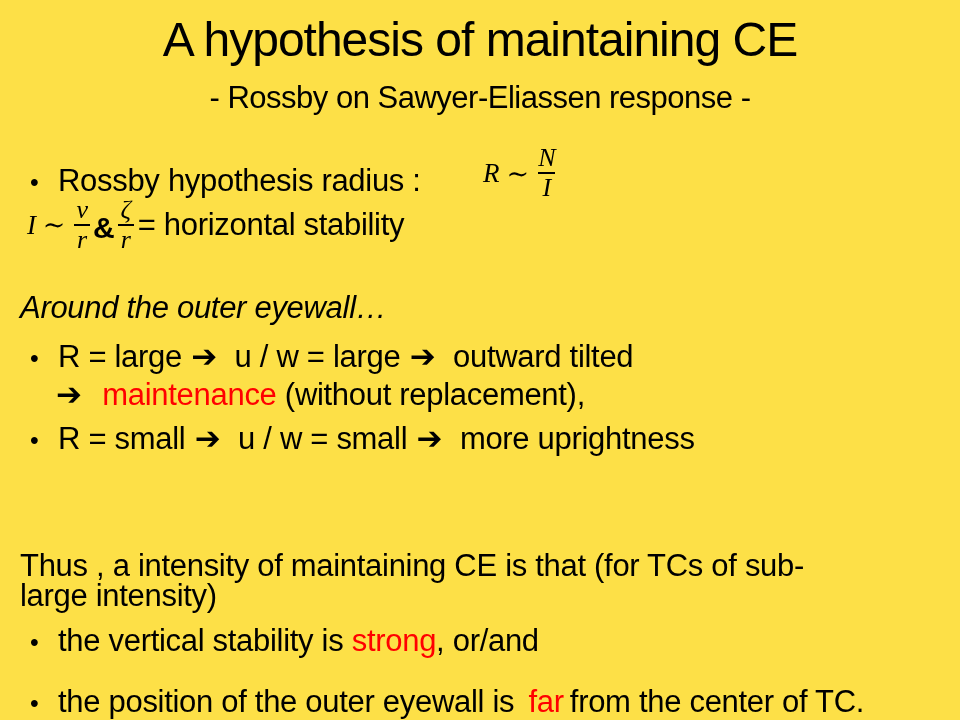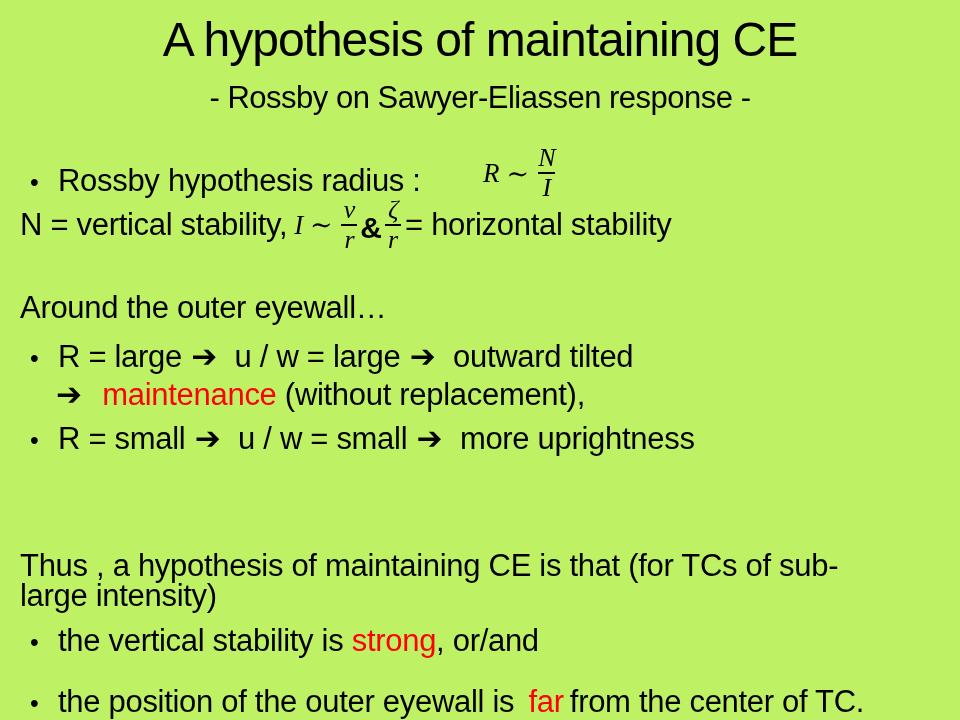--- a/index.html
+++ b/index.html
@@ -1,18 +1,18 @@
 <!DOCTYPE html>
 <html><head>
 <meta charset="utf-8">
 <style>
   html,body { margin:0; padding:0; background:#888; }
   .slide {
     position:relative; width:960px; height:720px; margin:0 auto;
-    background:#bef264; color:#000000; overflow:hidden;
+    background:#fde047; color:#000000; overflow:hidden;
     font-family:"Liberation Sans","DejaVu Sans",sans-serif;
   }
   .title {
     position:absolute; top:14px; left:0; right:0; text-align:center;
     font-size:48px; letter-spacing:-1px; line-height:1.1;
   }
   .subtitle {
     position:absolute; top:80px; left:0; right:0; text-align:center;
     font-size:31px; letter-spacing:-0.5px;
   }
@@ -59,38 +59,37 @@
     <span class="math">R</span>
     <span class="rel">∼</span>
     <span class="frac">
       <span>N</span>
       <span class="bar"></span>
       <span>I</span>
     </span>
   </div>
 
   <div class="row flexline" style="top:196px; left:20px; height:58px;">
-    <span>N = vertical stability,</span>
     <span class="math gapS" style="font-size:27px;">I</span>
     <span class="rel gapS" style="font-size:27px;">∼</span>
     <span class="frac gapS">
       <span>v</span>
       <span class="bar"></span>
       <span>r</span>
     </span>
     <span class="amp">&amp;</span>
     <span class="frac">
       <span>ζ</span>
       <span class="bar"></span>
       <span>r</span>
     </span>
     <span class="gapL">= horizontal stability</span>
   </div>
 
-  <div class="row" style="top:290px; left:20px;">Around the outer eyewall…</div>
+  <div class="row" style="top:290px; left:20px;font-style:italic;">Around the outer eyewall…</div>
 
   <div class="row" style="top:338px; left:30px;">
     <span class="bullet">•</span><span>R = large</span>
     <span class="arrow">➔</span>
     <span>u / w = large</span>
     <span class="arrow">➔</span>
     <span>outward tilted</span>
   </div>
 
   <div class="row" style="top:420px; left:30px;">
@@ -102,21 +101,21 @@
   </div>
 
   <div class="row" style="top:376px; left:56px;">
     <span class="arrow lead">➔</span>
     <span style="color: rgb(255, 0, 0);">maintenance</span>
     <span>(without replacement),</span>
   </div>
 
 
   <div class="row thus" style="top:551px; left:20px;">
-    <div>Thus , a hypothesis of maintaining CE is that (for TCs of sub-</div>
+    <div>Thus , a intensity of maintaining CE is that (for TCs of sub-</div>
     <div>large intensity)</div>
   </div>
 
   <div class="row" style="top:623px; left:30px;">
     <span class="bullet">•</span><span>the vertical stability is</span>
     <span style="margin-left: 0; color: rgb(255, 0, 0);">strong</span><span>, or/and</span>
   </div>
 
   <div class="row" style="top:684px; left:30px;">
     <span class="bullet">•</span><span>the position of the outer eyewall is</span>

